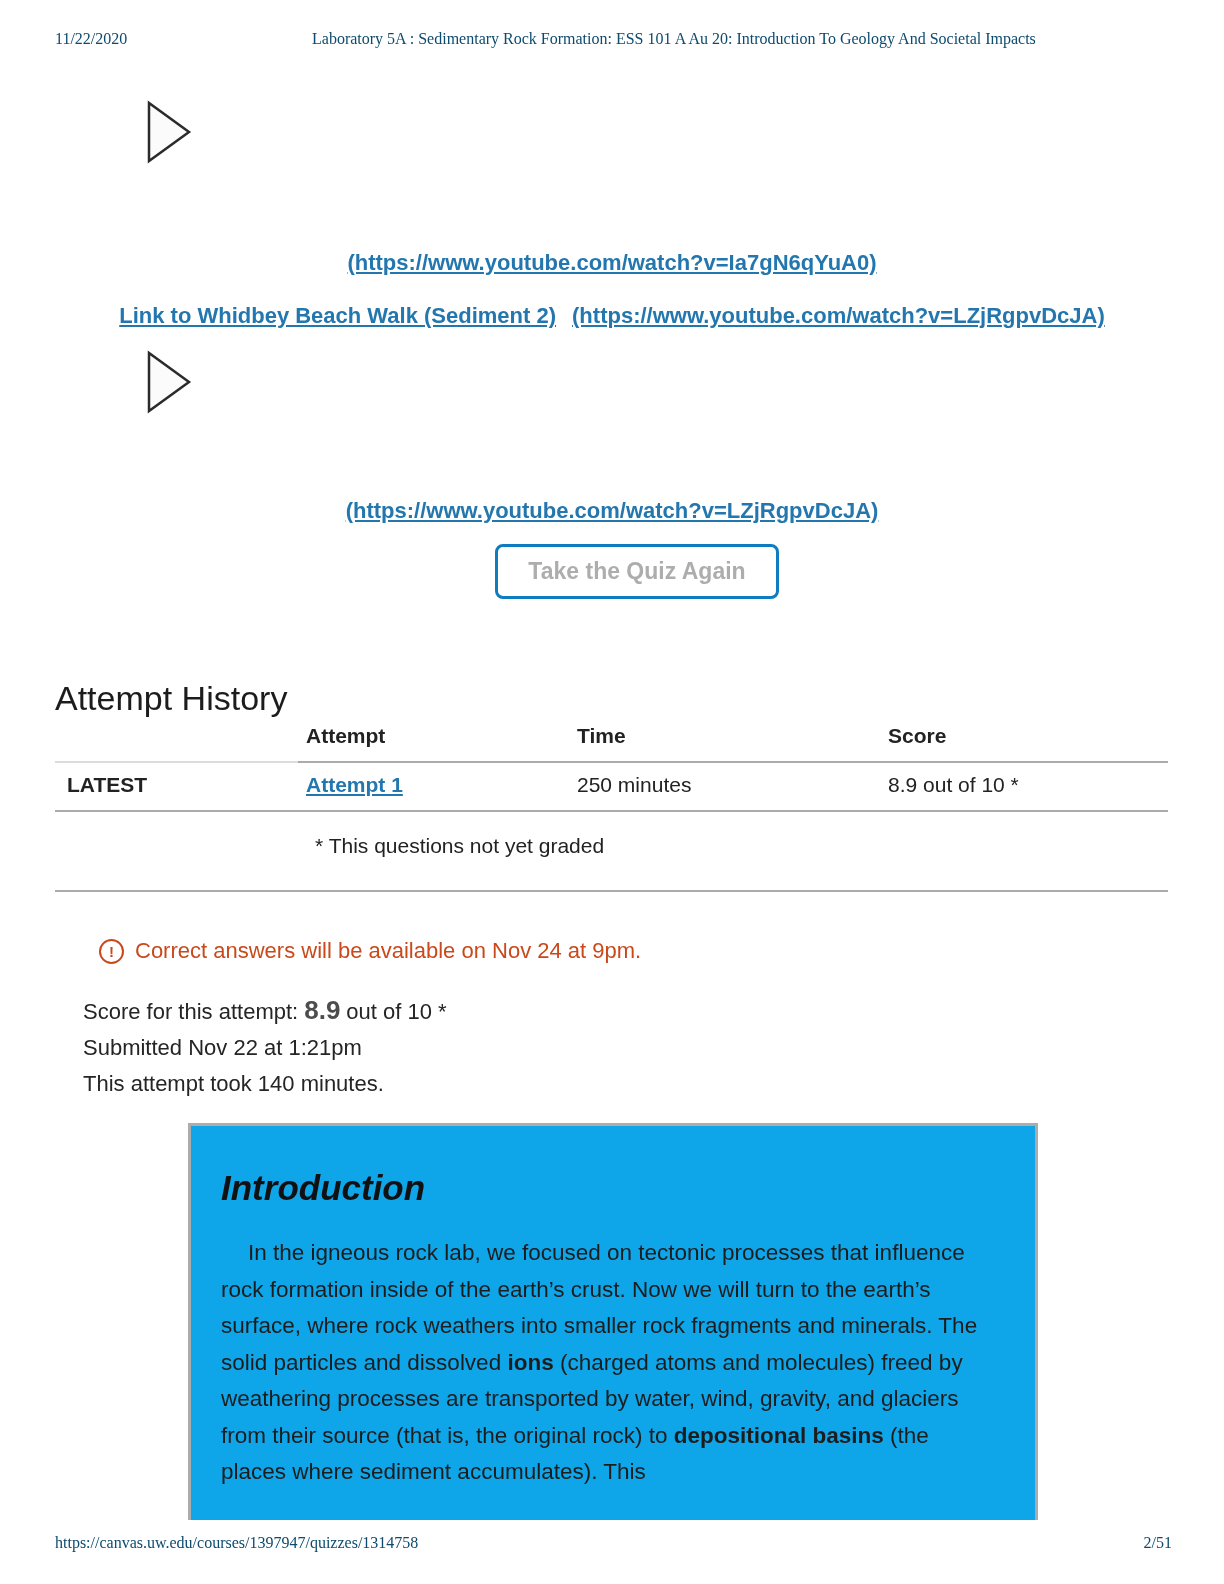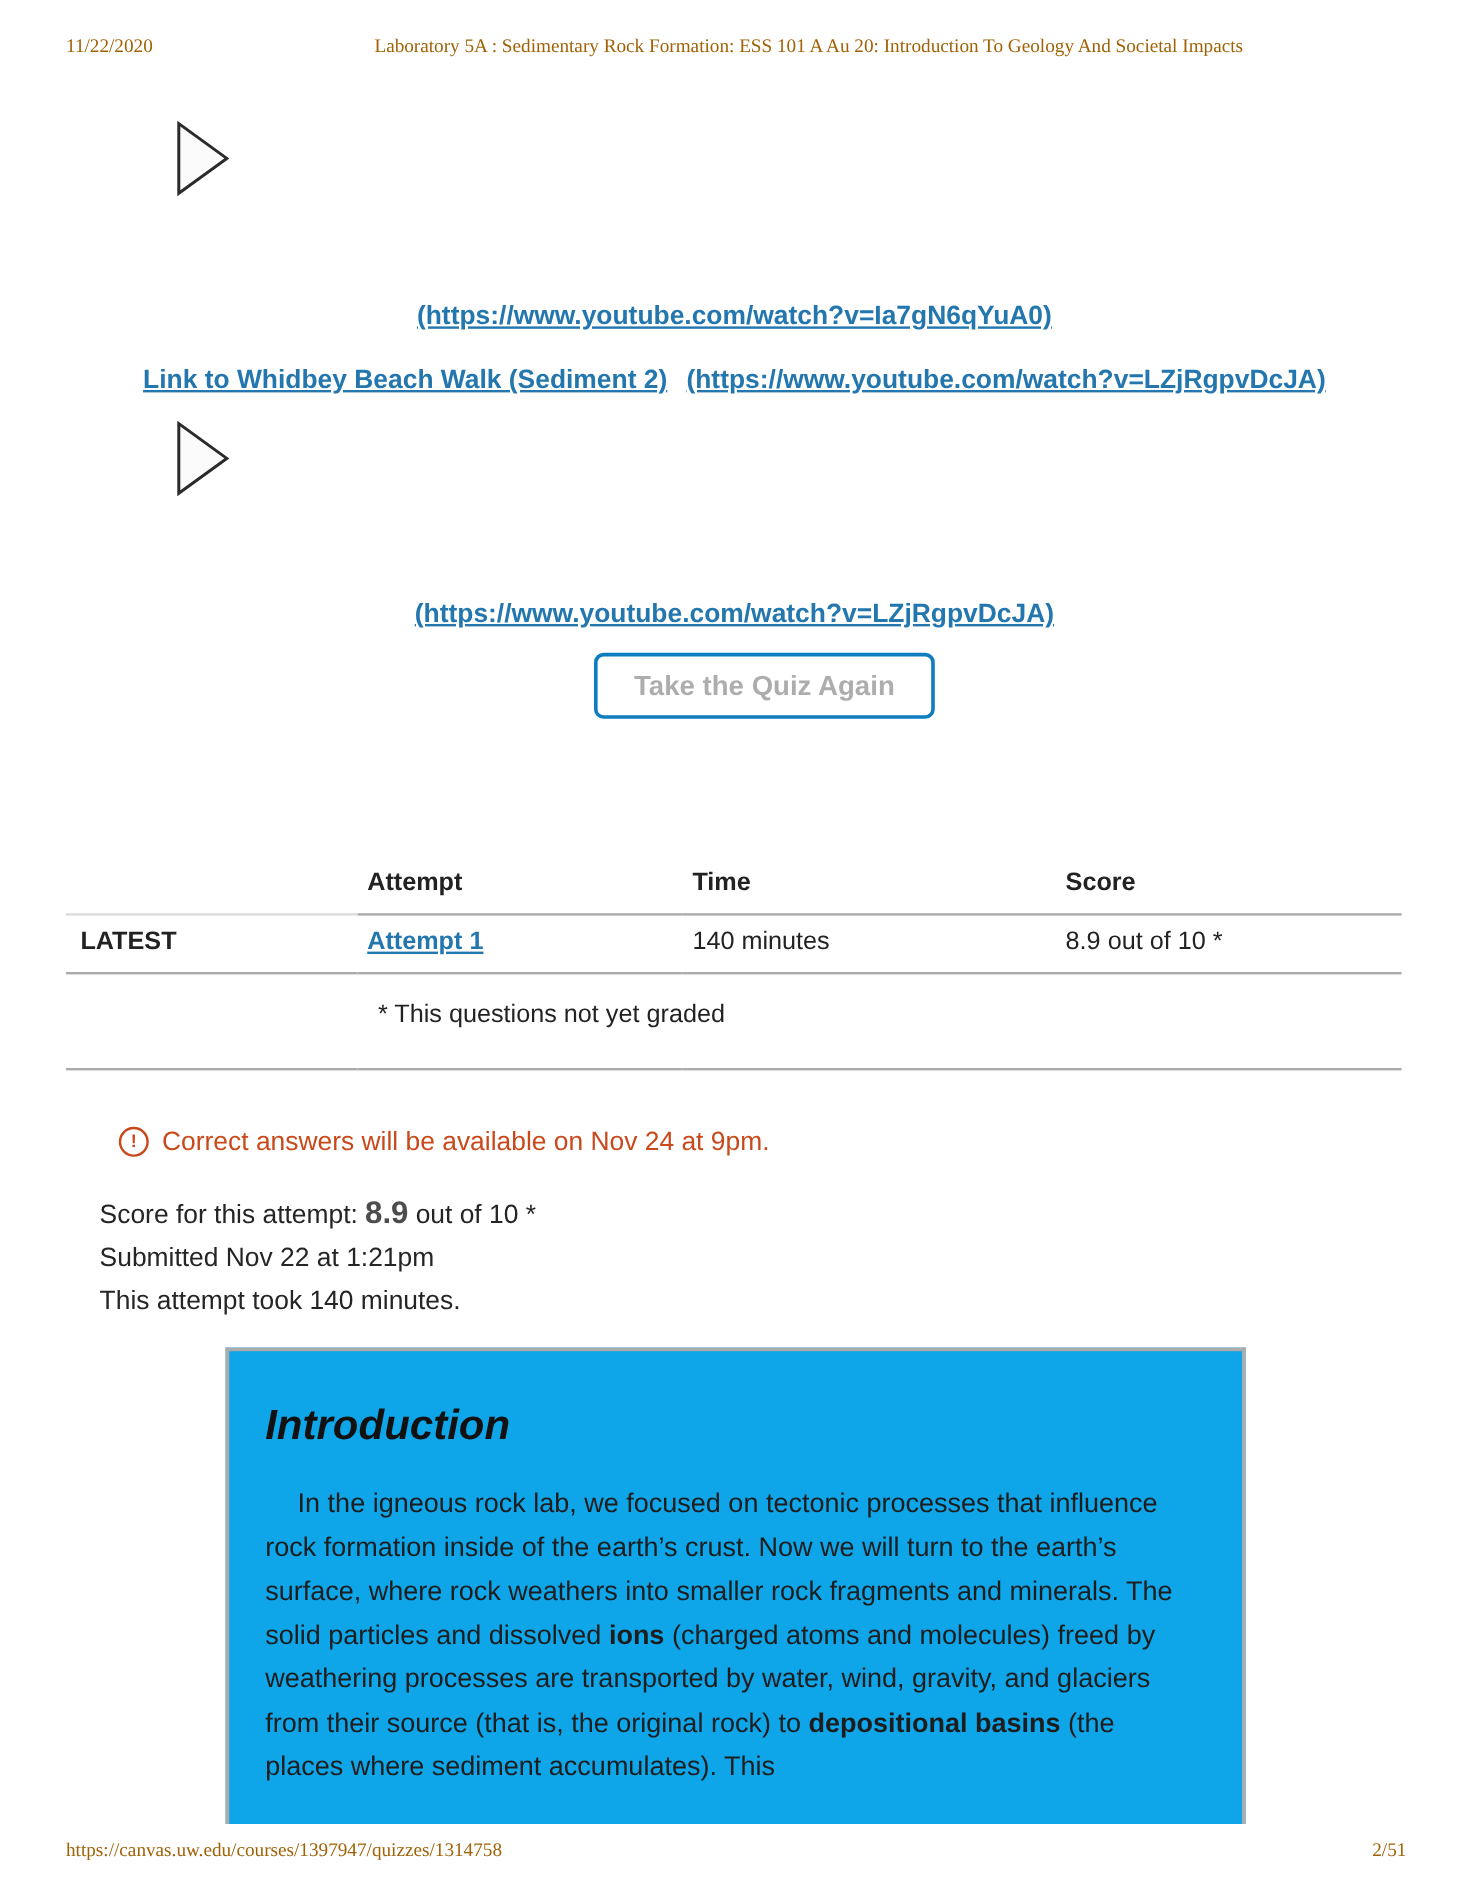--- a/index.html
+++ b/index.html
@@ -1,18 +1,18 @@
 <!DOCTYPE html>
 <html style="--link_blue: #2377AE; --button_border: #0E7CBF; --button_text: #ADADAD; --notice_orange: #C9491B; --table_border: #ABABAB; --table_border_light: #DCDCDC; --box_border: #ACACAC;"><head>
 <meta charset="utf-8">
 <style>
   html,body{margin:0;padding:0;background:#fff;}
   .page{position:relative;width:1224px;height:1584px;background:#ffffff;overflow:hidden;
         font-family:"Liberation Sans","DejaVu Sans",sans-serif;color:#1f1f1f;}
-  .serif{font-family:"Liberation Serif","DejaVu Serif",serif;font-size:16px;color:#a16207;}
+  .serif{font-family:"Liberation Serif","DejaVu Serif",serif;font-size:16px;color:#0c4a6e;}
 
   .hdr-date{position:absolute;left:55px;top:30px;white-space:nowrap;}
   .hdr-title{position:absolute;left:312px;top:30px;white-space:nowrap;}
 
   .play-wrap{position:absolute;left:146px;width:46px;height:64px;}
   .play1{top:100px;}
   .play2{top:350px;}
 
   .center-line{position:absolute;left:0;width:1224px;text-align:center;font-size:22px;font-weight:700;white-space:nowrap;margin-top:35px;}
   .link{color:var(--link_blue);text-decoration:underline;cursor:pointer;}
@@ -84,35 +84,36 @@
   </div>
 
   <div class="center-line line-url3">
     <a class="link">(https://www.youtube.com/watch?v=LZjRgpvDcJA)</a>
   </div>
 
   <div class="btn-row">
     <button class="quiz-btn">Take the Quiz Again</button>
   </div>
 
+  <h1 class="h1">Attempt History</h1>
 
   <table class="attempt-table">
     <thead>
       <tr>
         <th class="c1 blank"></th>
         <th class="c2">Attempt</th>
         <th class="c3">Time</th>
         <th>Score</th>
       </tr>
     </thead>
     <tbody>
       <tr>
         <td class="c1 td-latest">LATEST</td>
         <td class="c2"><a class="link" style="font-weight:700;">Attempt 1</a></td>
-        <td class="c3">140 minutes</td>
+        <td class="c3">250 minutes</td>
         <td>8.9 out of 10 *</td>
       </tr>
       <tr>
         <td class="footnote-cell" colspan="4">* This questions not yet graded</td>
       </tr>
     </tbody>
   </table>
 
   <div class="notice">
     <span class="alert-circle">!</span>

